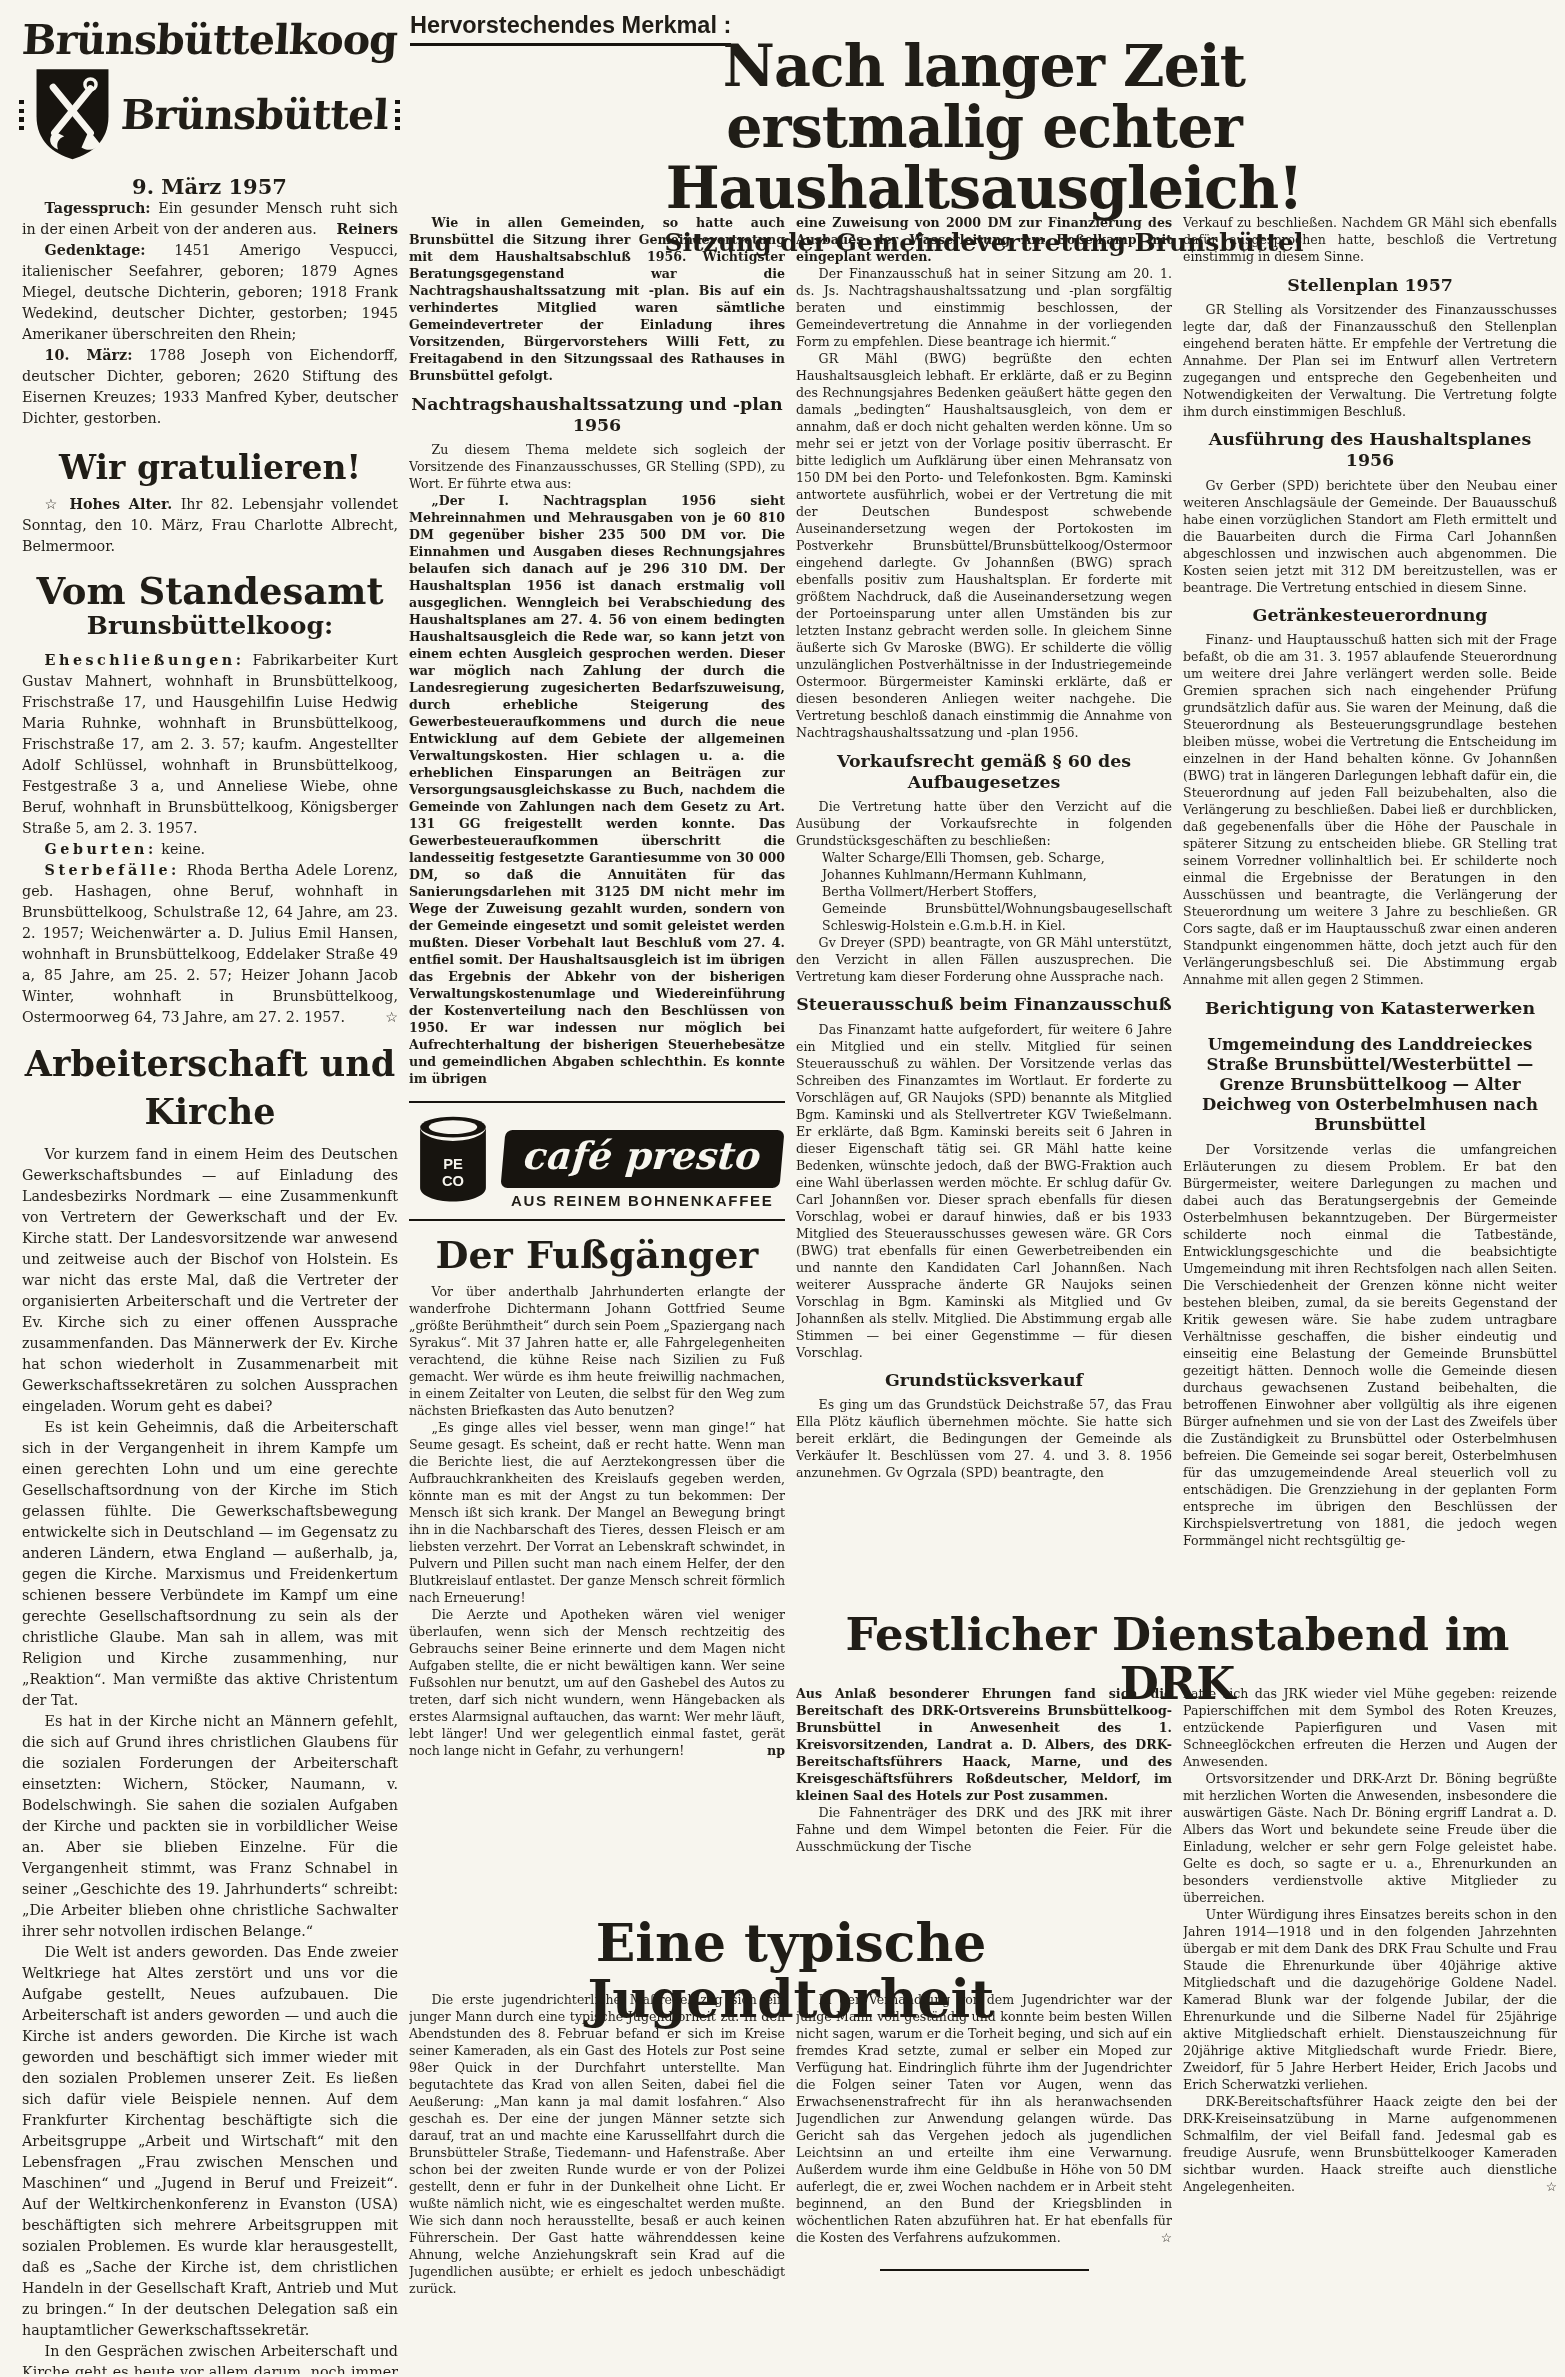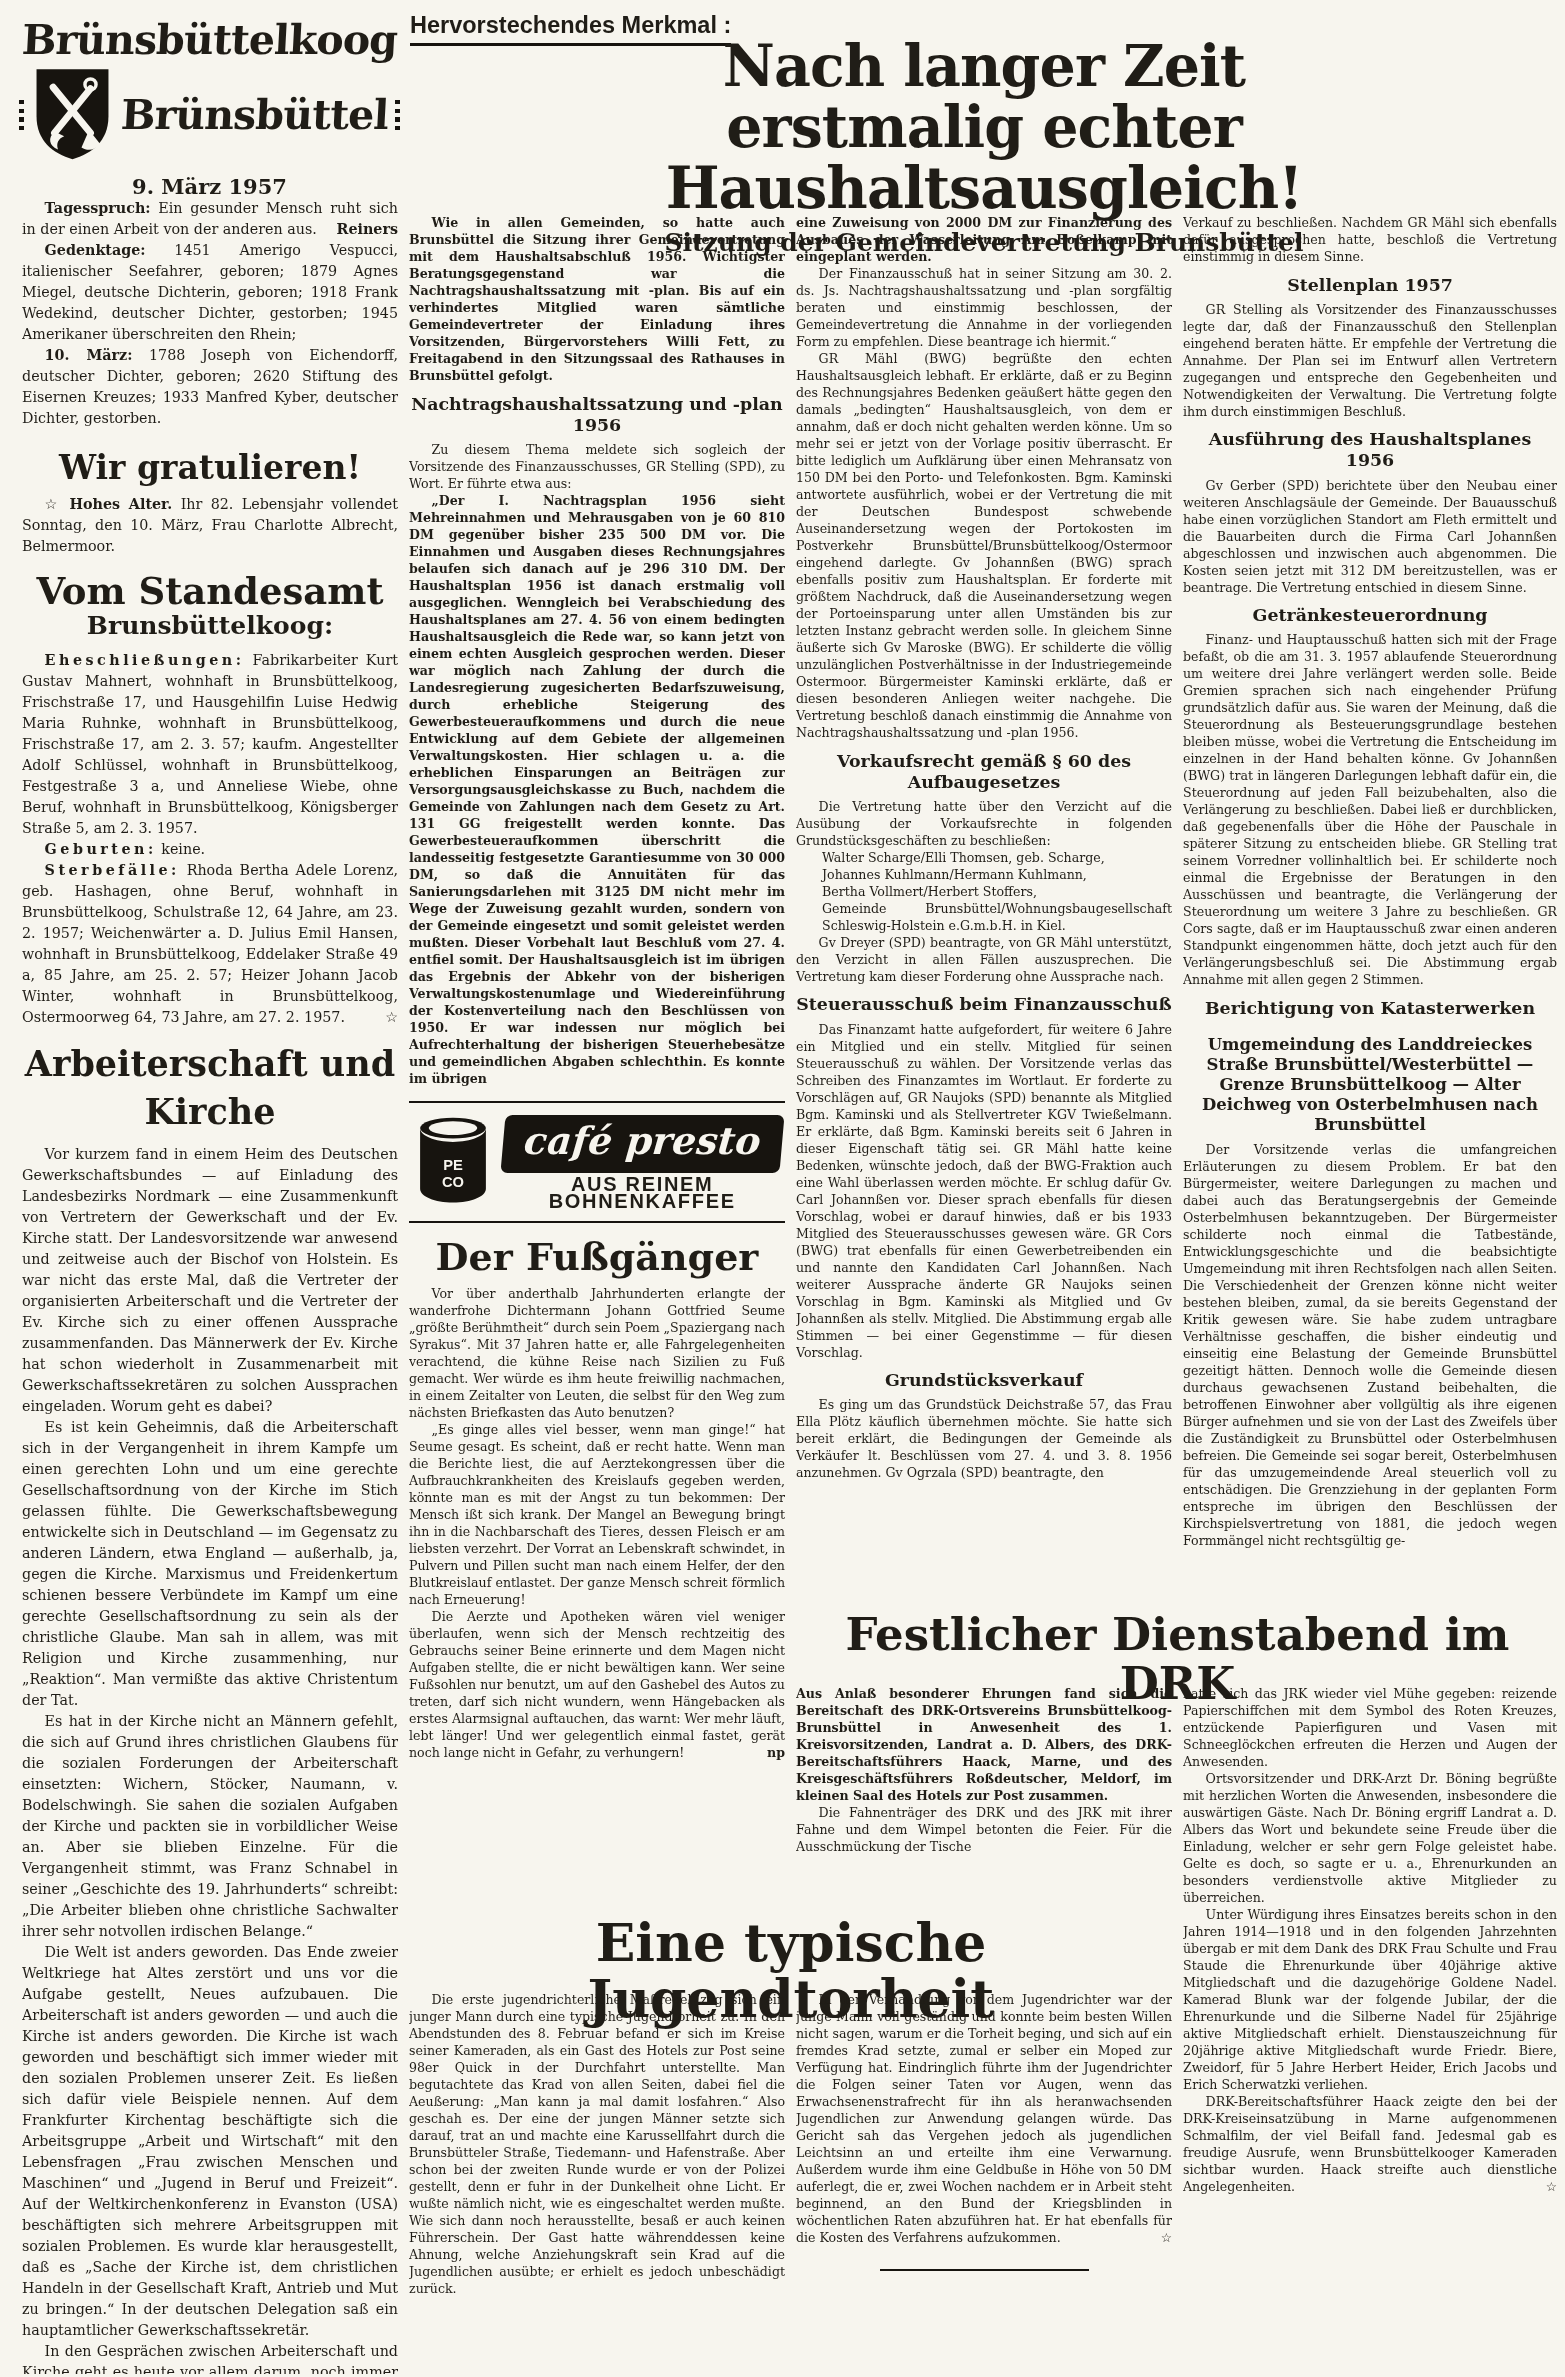--- a/index.html
+++ b/index.html
@@ -41,21 +41,21 @@
   .span-h{position:absolute;text-align:center;font-weight:bold;}
   #jugend-h{left:409px;top:1915px;width:764px;font-size:52px;line-height:56px;}
   #drk-h{left:796px;top:1610px;width:763px;font-size:45px;line-height:49px;}
   #fussgaenger-h{font-size:38px;line-height:43px;text-align:center;font-weight:bold;margin:12px 0 7px;text-indent:0;}
   
   .ad{margin:14px 0 5.2px;border-top:2.6px solid #17140f;border-bottom:2.6px solid #17140f;
       padding:12px 3.5px 10.4px;display:flex;gap:10.4px;align-items:flex-end;text-indent:0;}
   .ad-right{flex:1;text-align:center;}
   .ad-banner{background:#17140f;color:#f7f5ee;font-style:italic;font-weight:bold;font-size:38px;
              line-height:42px;padding:5.2px 7px 10.4px;border-radius:7px;transform:skewX(-5deg);}
-  .ad-tag{font-weight:bold;font-size:20px;letter-spacing:1.7px;margin-top:4px;
+  .ad-tag{font-weight:bold;font-size:15px;letter-spacing:1.7px;margin-top:4px;
           font-family:"Liberation Sans",sans-serif;}
   .endrule{width:209px;height:2.6px;background:#17140f;margin:22.6px auto 0;}
   .vlist{text-indent:0;padding-left:26px;}
 </style>
 </head>
 <body>
 
 <div class="page">
 
   <div class="masthead">
@@ -137,21 +137,21 @@
   </div>
 
   <div class="span-h" id="jugend-h">Eine typische Jugendtorheit</div>
 
   <div class="col body-sm" id="col2-jugend" style="left:409px;top:1991px;width:376px;height:383px;">
     <p>Die erste jugendrichterliche Maßregel zog sich ein junger Mann durch eine typische Jugendtorheit zu. In den Abendstunden des 8. Februar befand er sich im Kreise seiner Kameraden, als ein Gast des Hotels zur Post seine 98er Quick in der Durchfahrt unterstellte. Man begutachtete das Krad von allen Seiten, dabei fiel die Aeußerung: „Man kann ja mal damit losfahren.“ Also geschah es. Der eine der jungen Männer setzte sich darauf, trat an und machte eine Karussellfahrt durch die Brunsbütteler Straße, Tiedemann- und Hafenstraße. Aber schon bei der zweiten Runde wurde er von der Polizei gestellt, denn er fuhr in der Dunkelheit ohne Licht. Er wußte nämlich nicht, wie es eingeschaltet werden mußte. Wie sich dann noch herausstellte, besaß er auch keinen Führerschein. Der Gast hatte währenddessen keine Ahnung, welche Anziehungskraft sein Krad auf die Jugendlichen ausübte; er erhielt es jedoch unbeschädigt zurück.</p>
   </div>
 
   <div class="col body-sm" id="col3-main" style="left:796px;top:214px;width:376px;height:1395px;">
     <p class="quote noindent">eine Zuweisung von 2000 DM zur Finanzierung des Ausbaues der Wasserleitung Am Boßelkamp mit eingeplant werden.</p>
-    <p>Der Finanzausschuß hat in seiner Sitzung am 30. 2. ds. Js. Nachtragshaushaltssatzung und -plan sorgfältig beraten und einstimmig beschlossen, der Gemeindevertretung die Annahme in der vorliegenden Form zu empfehlen. Diese beantrage ich hiermit.“</p>
+    <p>Der Finanzausschuß hat in seiner Sitzung am 20. 1. ds. Js. Nachtragshaushaltssatzung und -plan sorgfältig beraten und einstimmig beschlossen, der Gemeindevertretung die Annahme in der vorliegenden Form zu empfehlen. Diese beantrage ich hiermit.“</p>
     <p>GR Mähl (BWG) begrüßte den echten Haushaltsausgleich lebhaft. Er erklärte, daß er zu Beginn des Rechnungsjahres Bedenken geäußert hätte gegen den damals „bedingten“ Haushaltsausgleich, von dem er annahm, daß er doch nicht gehalten werden könne. Um so mehr sei er jetzt von der Vorlage positiv überrascht. Er bitte lediglich um Aufklärung über einen Mehransatz von 150 DM bei den Porto- und Telefonkosten. Bgm. Kaminski antwortete ausführlich, wobei er der Vertretung die mit der Deutschen Bundespost schwebende Auseinandersetzung wegen der Portokosten im Postverkehr Brunsbüttel/Brunsbüttelkoog/Ostermoor eingehend darlegte. Gv Johannßen (BWG) sprach ebenfalls positiv zum Haushaltsplan. Er forderte mit größtem Nachdruck, daß die Auseinandersetzung wegen der Portoeinsparung unter allen Umständen bis zur letzten Instanz gebracht werden solle. In gleichem Sinne äußerte sich Gv Maroske (BWG). Er schilderte die völlig unzulänglichen Postverhältnisse in der Industriegemeinde Ostermoor. Bürgermeister Kaminski erklärte, daß er diesen besonderen Anliegen weiter nachgehe. Die Vertretung beschloß danach einstimmig die Annahme von Nachtragshaushaltssatzung und -plan 1956.</p>
     <div class="sub">Vorkaufsrecht gemäß § 60 des Aufbaugesetzes</div>
     <p>Die Vertretung hatte über den Verzicht auf die Ausübung der Vorkaufsrechte in folgenden Grundstücksgeschäften zu beschließen:</p>
     <p class="vlist">Walter Scharge/Elli Thomsen, geb. Scharge,</p>
     <p class="vlist">Johannes Kuhlmann/Hermann Kuhlmann,</p>
     <p class="vlist">Bertha Vollmert/Herbert Stoffers,</p>
     <p class="vlist">Gemeinde Brunsbüttel/Wohnungsbaugesellschaft Schleswig-Holstein e.G.m.b.H. in Kiel.</p>
     <p>Gv Dreyer (SPD) beantragte, von GR Mähl unterstützt, den Verzicht in allen Fällen auszusprechen. Die Vertretung kam dieser Forderung ohne Aussprache nach.</p>
     <div class="sub">Steuerausschuß beim Finanzausschuß</div>
     <p>Das Finanzamt hatte aufgefordert, für weitere 6 Jahre ein Mitglied und ein stellv. Mitglied für seinen Steuerausschuß zu wählen. Der Vorsitzende verlas das Schreiben des Finanzamtes im Wortlaut. Er forderte zu Vorschlägen auf, GR Naujoks (SPD) benannte als Mitglied Bgm. Kaminski und als Stellvertreter KGV Twießelmann. Er erklärte, daß Bgm. Kaminski bereits seit 6 Jahren in dieser Eigenschaft tätig sei. GR Mähl hatte keine Bedenken, wünschte jedoch, daß der BWG-Fraktion auch eine Wahl überlassen werden möchte. Er schlug dafür Gv. Carl Johannßen vor. Dieser sprach ebenfalls für diesen Vorschlag, wobei er darauf hinwies, daß er bis 1933 Mitglied des Steuerausschusses gewesen wäre. GR Cors (BWG) trat ebenfalls für einen Gewerbetreibenden ein und nannte den Kandidaten Carl Johannßen. Nach weiterer Aussprache änderte GR Naujoks seinen Vorschlag in Bgm. Kaminski als Mitglied und Gv Johannßen als stellv. Mitglied. Die Abstimmung ergab alle Stimmen — bei einer Gegenstimme — für diesen Vorschlag.</p>

